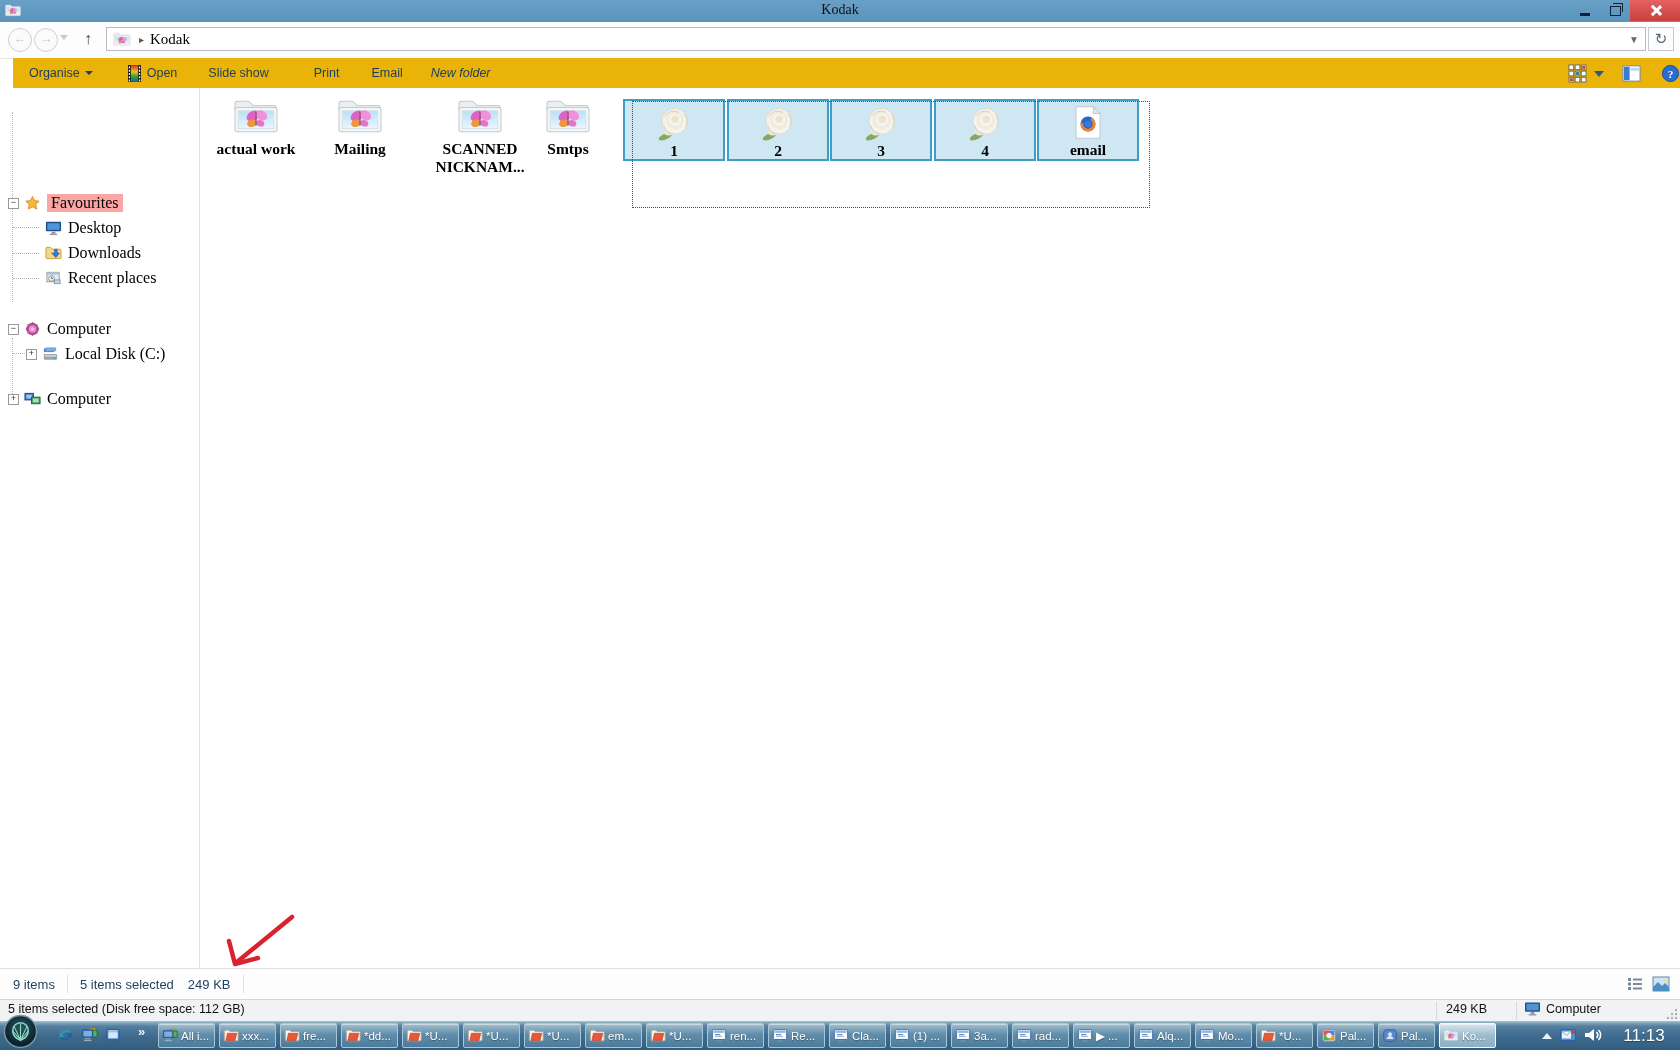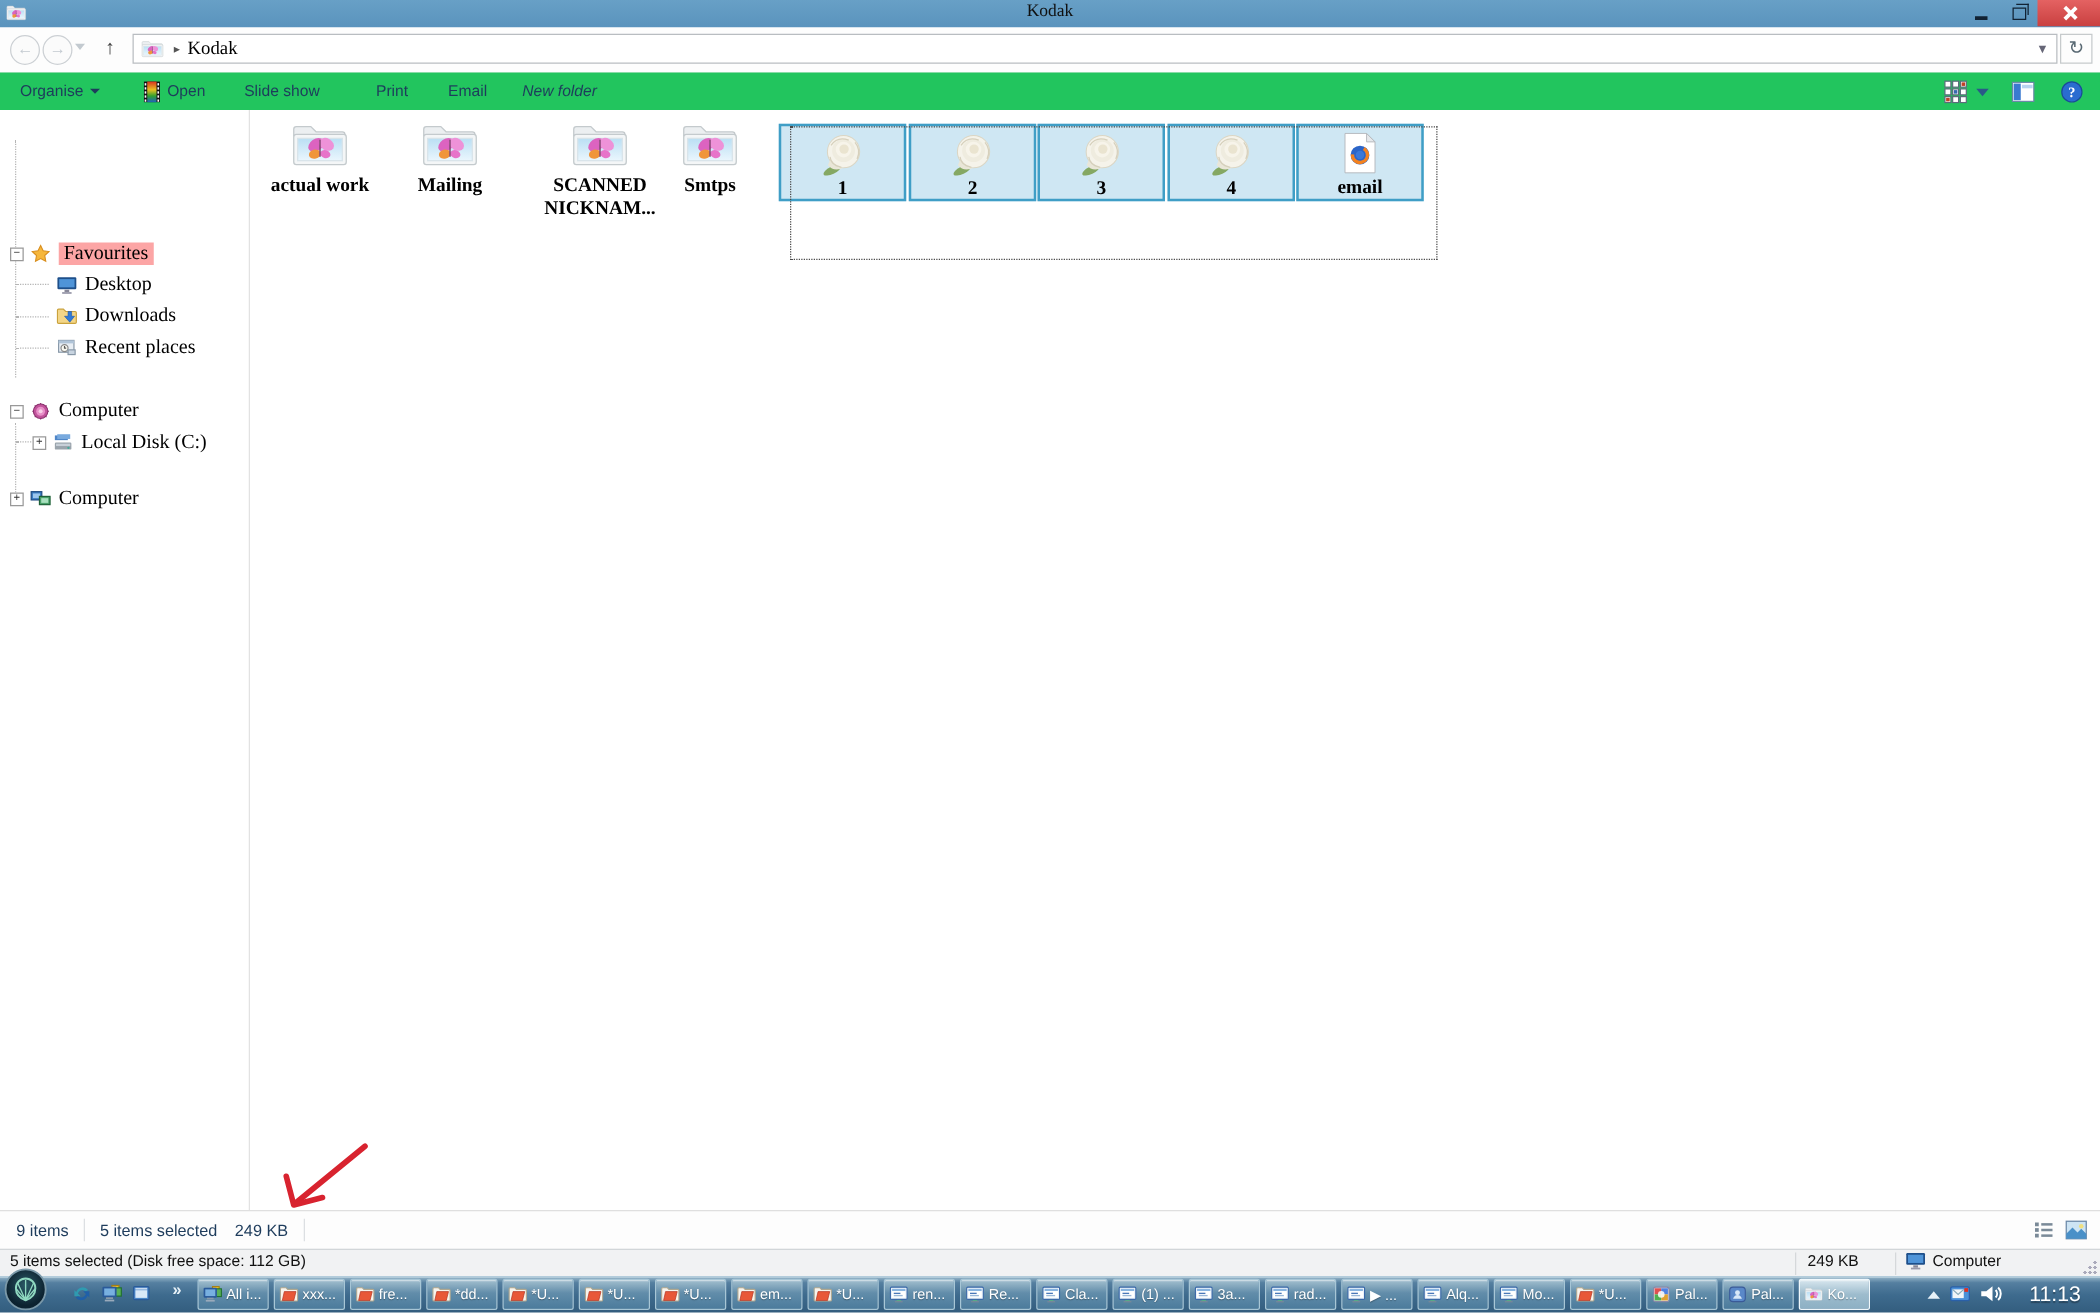--- a/index.html
+++ b/index.html
@@ -38,21 +38,21 @@
   .addressbox{position:absolute;left:106px;top:5px;right:34px;height:24px;background:#fff;
     border:1px solid #b9bdc1;display:flex;align-items:center;box-sizing:border-box;padding-left:5px;}
   .addressbox .crumb-icon{width:20px;height:17px;flex:none;}
   .addressbox .crumb-sep{color:#555;font-size:10px;margin:0 6px 0 7px;}
   .addressbox .crumb{font-family:"Liberation Serif",serif;font-size:15px;color:#000;}
   .addressbox .addr-chevron{margin-left:auto;width:22px;text-align:center;color:#667;font-size:10px;}
   .refreshbox{position:absolute;right:6px;top:5px;width:26px;height:24px;border:1px solid #c6cacc;
     box-sizing:border-box;text-align:center;line-height:21px;color:#5a6a74;font-size:15px;background:#fdfdfd;}
 
   
-  .toolbar{position:absolute;top:58px;left:0;right:0;height:30px;background:#22c55e;
+  .toolbar{position:absolute;top:58px;left:13px;right:0;height:30px;background:#eab308;
     border-bottom:4px solid #0ea5e9;}
   .toolbar-left{display:flex;align-items:center;height:100%;padding-left:16px;}
   .tb-item{color:#1e3c5c;font-size:12.5px;display:flex;align-items:center;white-space:nowrap;cursor:default;}
   .tb-item .caret{margin-left:5px;width:0;height:0;border-left:4px solid transparent;
     border-right:4px solid transparent;border-top:4px solid #1e3c5c;}
   .tb-open-icon{width:13px;height:17px;margin-right:6px;}
   .m-open{margin-left:35px;} .m-slide{margin-left:31px;} .m-print{margin-left:29px;padding-left:16px;}
   .m-email{margin-left:32px;} .m-newf{margin-left:28px;font-style:italic;}
   .tb-right-icon{position:absolute;top:6px;width:19px;height:19px;}
   .tri-grid{left:1555px;} .tri-panel{left:1609px;} .tri-help{left:1648px;}

